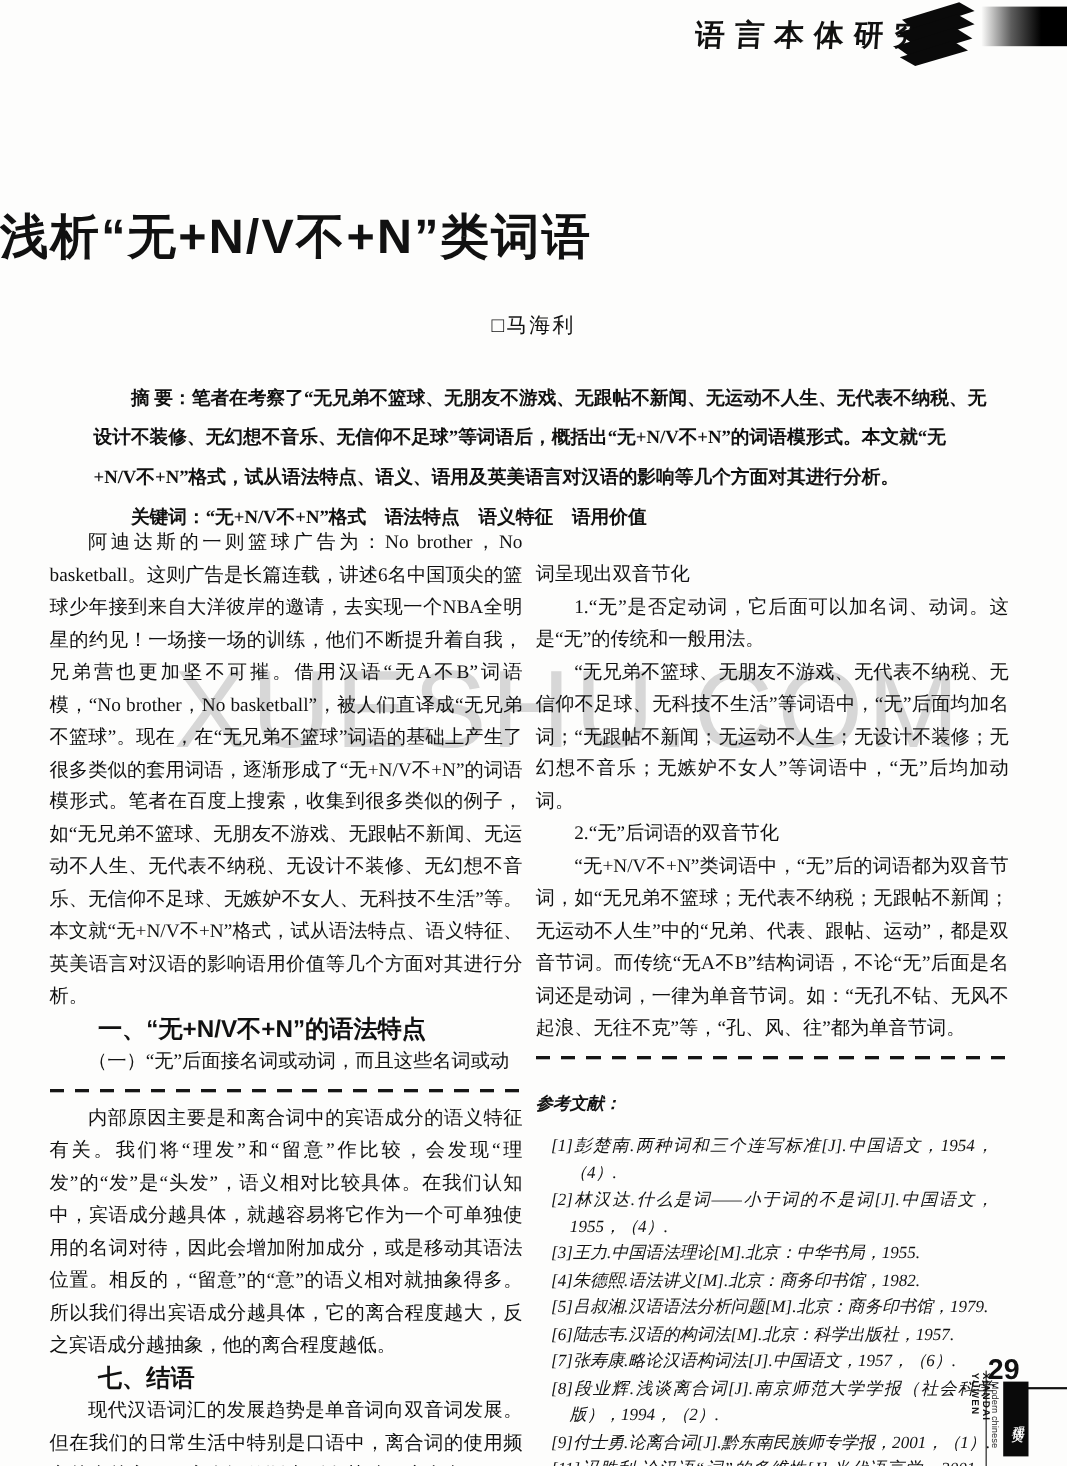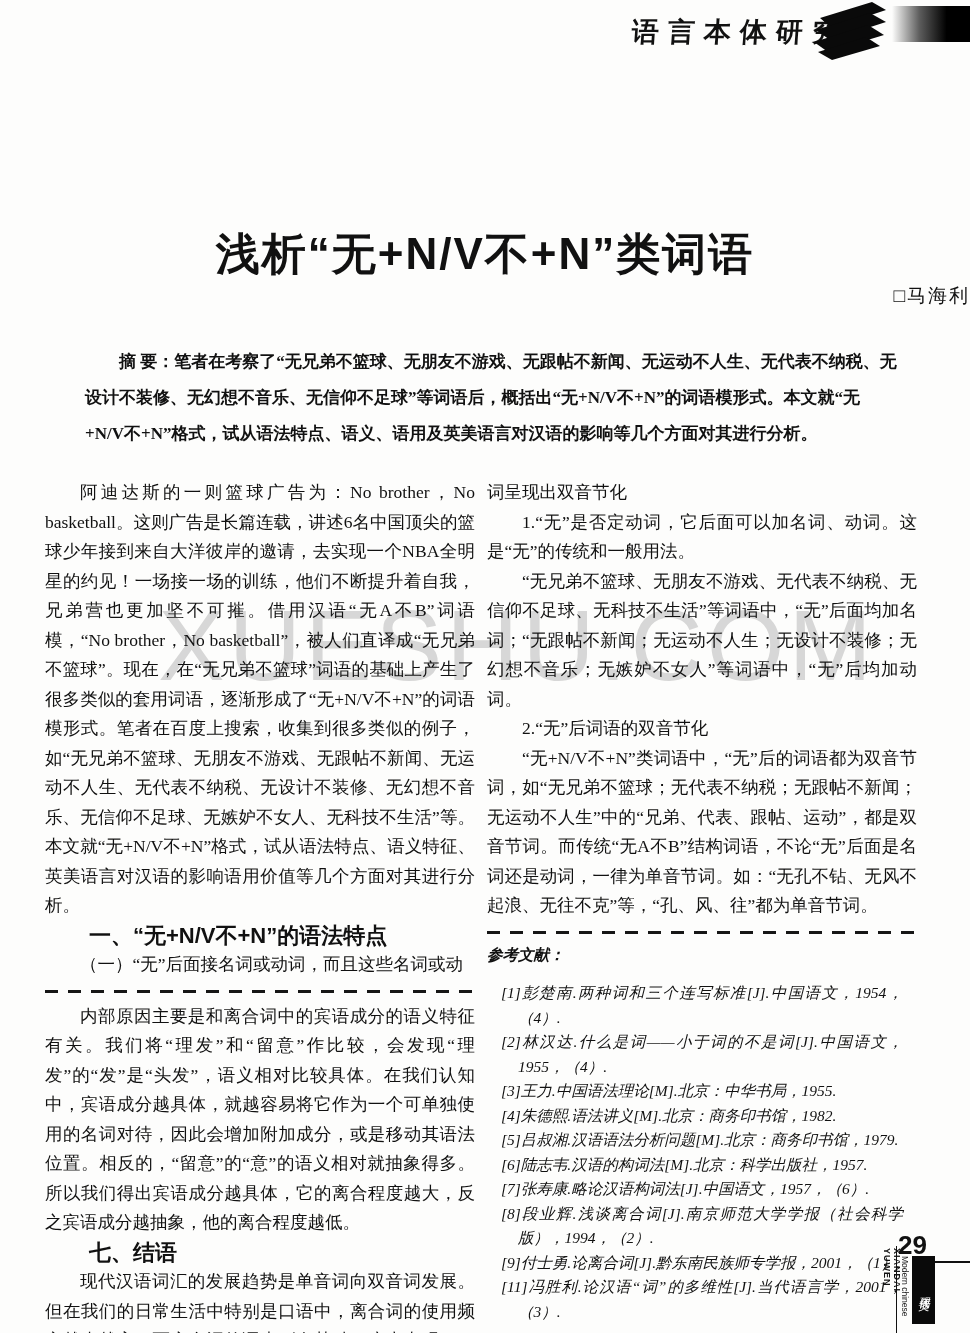--- a/index.html
+++ b/index.html
@@ -14,43 +14,42 @@
     font-size:27px;font-weight:bold;letter-spacing:9px;
     font-family:"Liberation Serif",serif;transform:skewX(-4deg);
   }
   .books-icon{position:absolute;top:0px;left:802px;width:90px;height:62px;}
   .corner-tab{
     position:absolute;top:6px;right:0;width:78px;height:36px;
     background:linear-gradient(to right, rgba(0,0,0,0) 0%, rgba(40,40,40,.75) 35%, #000 70%);
   }
   
   .title{
-    position:absolute;top:186px;left:0;width:100%;text-align:center;
+    position:absolute;top:186px;left:0;width:100%;
     font-size:44px;font-weight:bold;letter-spacing:2px;
     font-family:"Liberation Sans","DejaVu Sans",sans-serif;
-    margin-top:39px;
   }
   .author{
-    position:absolute;top:283px;left:0;width:100%;text-align:right;
+    position:absolute;top:283px;left:0;width:100%;text-align:center;
     font-size:19px;letter-spacing:2px;
   }
   
   .abstract-block{
     position:absolute;top:344px;left:85px;width:812px;
     font-size:17px;font-weight:bold;line-height:36px;
   }
   .abstract-block p{margin:0;text-indent:2em;}
   
   .columns{
     position:absolute;top:478px;left:45px;width:872px;
     display:flex;gap:12px;z-index:2;
   }
   .col{width:430px;font-size:17.5px;line-height:29.5px;text-align:justify;}
   .col p{margin:0;text-indent:2em;}
-  .col p.noindent{text-indent:0;}
+  .col p.noindent{text-indent:0;margin-top:29px;}
   .col .sec-h{font-weight:bold;font-family:"Liberation Sans","DejaVu Sans",sans-serif;font-size:22px;}
   .dashline{
     height:3px;margin:10px 0 9px 0;
     background:repeating-linear-gradient(90deg,#161616 0 13px,transparent 13px 23px);
   }
   
   .refs{font-size:15.5px;line-height:24.5px;font-style:italic;}
   .refs .refs-label{font-weight:bold;font-style:italic;text-indent:0;}
   .refs ul{margin:14px;padding:0;list-style:none;}
   .refs li{padding-left:1.1em;text-indent:-1.1em;}
@@ -104,20 +103,21 @@
   </div>
   <div class="corner-tab"></div>
 
   <div class="watermark">XUESHU.COM</div>
 
   <div class="title">浅析“无+N/V不+N”类词语</div>
   <div class="author">□马海利</div>
 
   <div class="abstract-block">
     <p><b>摘  要：</b><span>笔者在考察了“无兄弟不篮球、无朋友不游戏、无跟帖不新闻、无运动不人生、无代表不纳税、无设计不装修、无幻想不音乐、无信仰不足球”等词语后，概括出“无+N/V不+N”的词语模形式。本文就“无+N/V不+N”格式，试从语法特点、语义、语用及英美语言对汉语的影响等几个方面对其进行分析。</span></p>
+    <p><b>关键词：</b><span>“无+N/V不+N”格式　语法特点　语义特征　语用价值</span></p>
   </div>
 
   <div class="columns">
 
     <div class="col">
       <p>阿迪达斯的一则篮球广告为：No brother，No basketball。这则广告是长篇连载，讲述6名中国顶尖的篮球少年接到来自大洋彼岸的邀请，去实现一个NBA全明星的约见！一场接一场的训练，他们不断提升着自我，兄弟营也更加坚不可摧。借用汉语“无A不B”词语模，“No brother，No basketball”，被人们直译成“无兄弟不篮球”。现在，在“无兄弟不篮球”词语的基础上产生了很多类似的套用词语，逐渐形成了“无+N/V不+N”的词语模形式。笔者在百度上搜索，收集到很多类似的例子，如“无兄弟不篮球、无朋友不游戏、无跟帖不新闻、无运动不人生、无代表不纳税、无设计不装修、无幻想不音乐、无信仰不足球、无嫉妒不女人、无科技不生活”等。本文就“无+N/V不+N”格式，试从语法特点、语义特征、英美语言对汉语的影响语用价值等几个方面对其进行分析。</p>
       <p class="sec-h">一、“无+N/V不+N”的语法特点</p>
       <p>（一）“无”后面接名词或动词，而且这些名词或动</p>
       <div class="dashline"></div>
       <p>内部原因主要是和离合词中的宾语成分的语义特征有关。我们将“理发”和“留意”作比较，会发现“理发”的“发”是“头发”，语义相对比较具体。在我们认知中，宾语成分越具体，就越容易将它作为一个可单独使用的名词对待，因此会增加附加成分，或是移动其语法位置。相反的，“留意”的“意”的语义相对就抽象得多。所以我们得出宾语成分越具体，它的离合程度越大，反之宾语成分越抽象，他的离合程度越低。</p>

